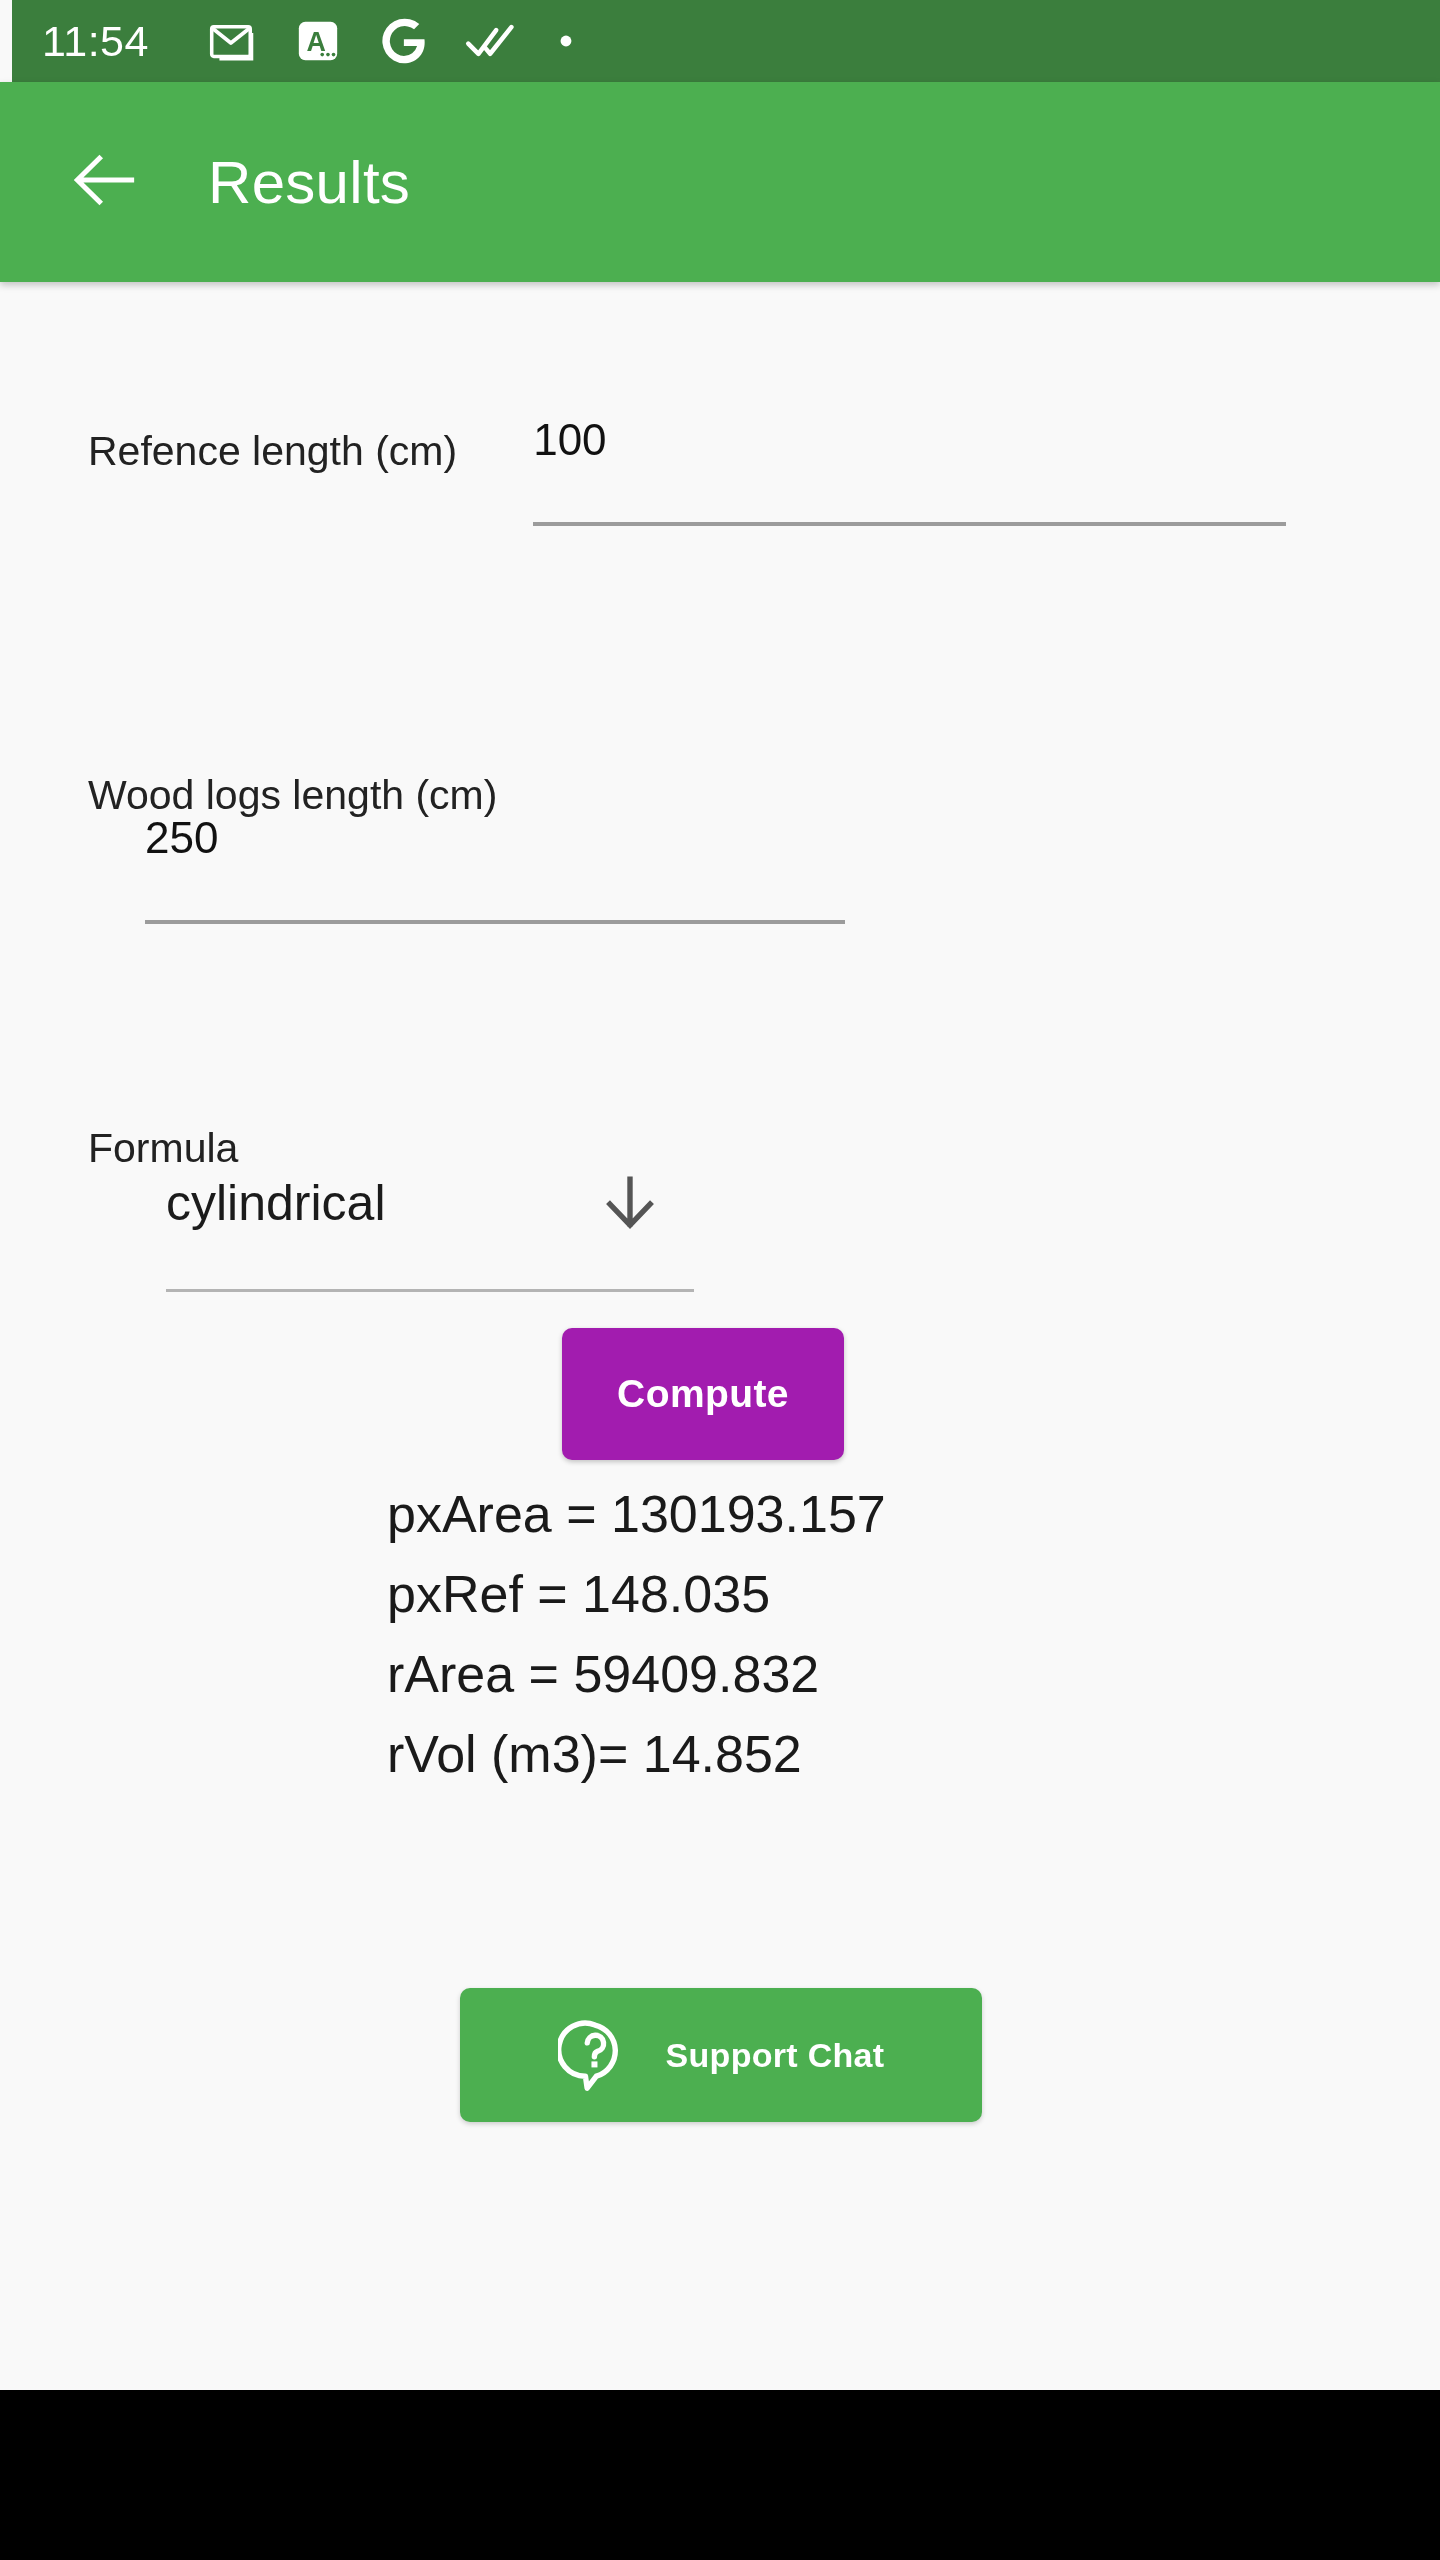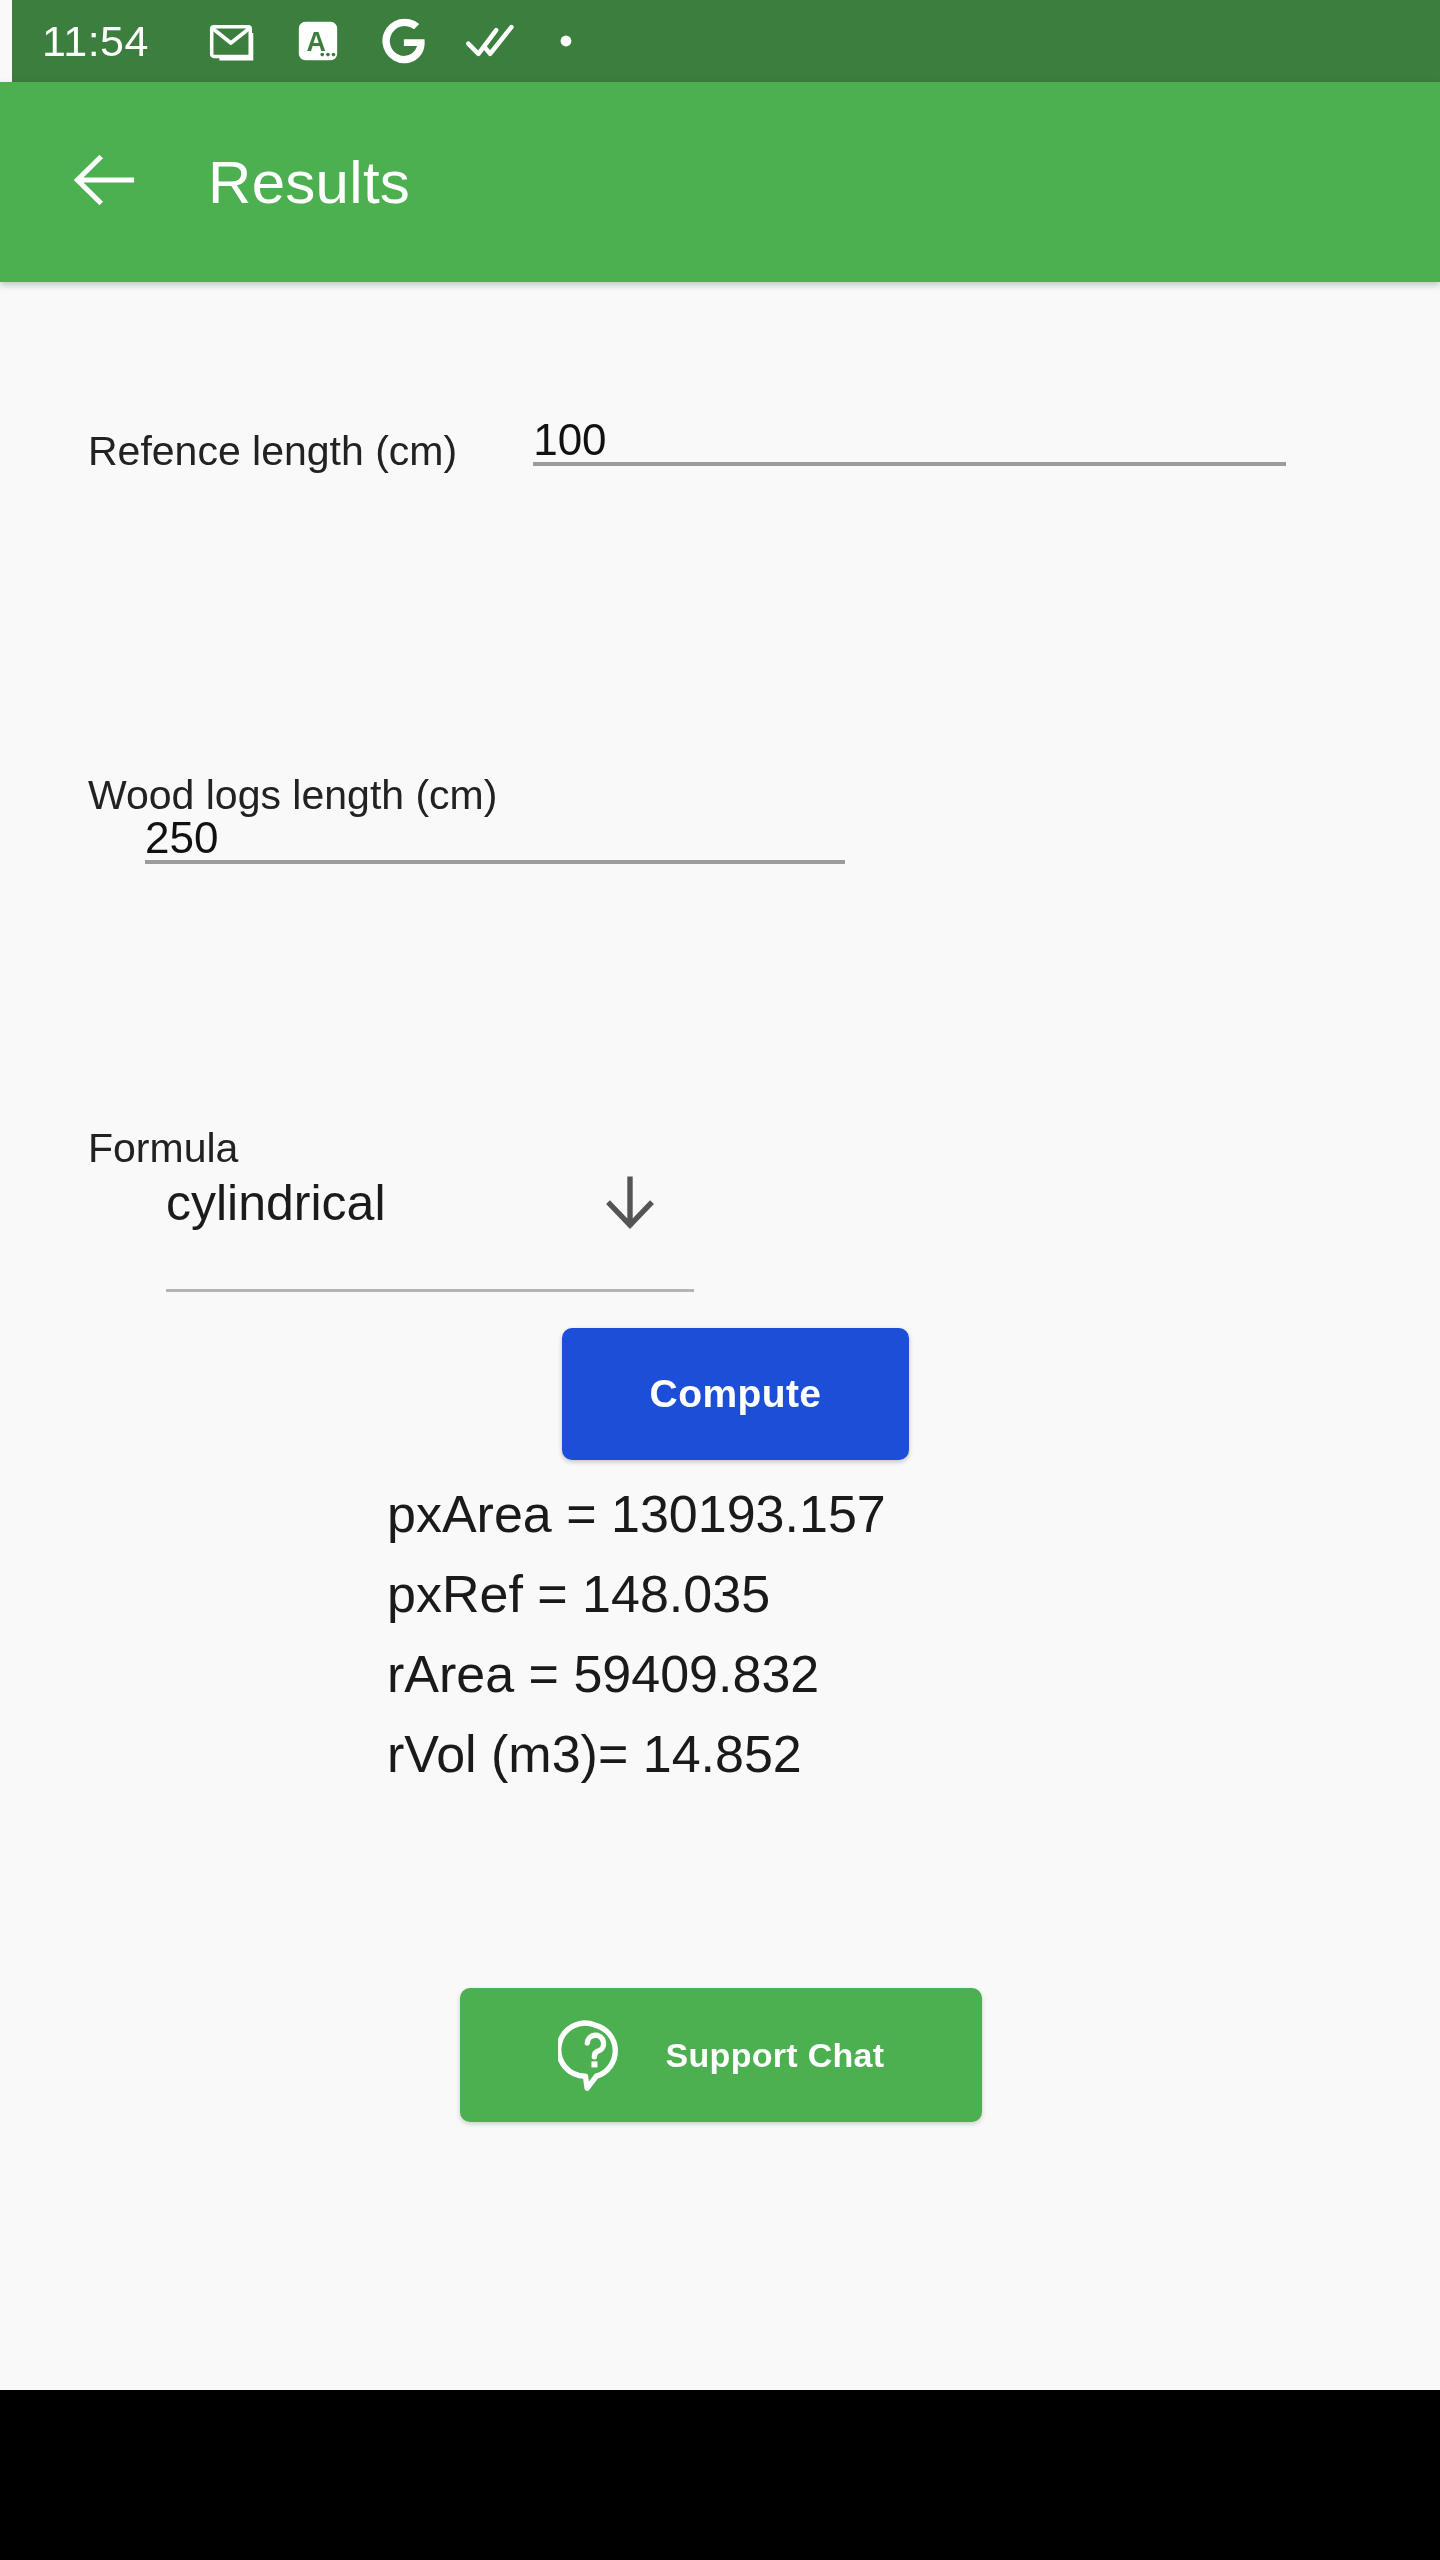--- a/index.html
+++ b/index.html
@@ -51,21 +51,21 @@
 
   .field-row { position:absolute; display:flex; align-items:flex-start; }
 
   .field-label {
     font-size:41px; color:#222222; line-height:1; white-space:nowrap;
   }
   .field-input-wrap {
     display:flex; flex-direction:column; justify-content:flex-start;
   }
   .field-value {
-    font-size:44px; color:#111111; line-height:1; 
+    font-size:44px; color:#111111; line-height:1; padding-bottom:60px;
     white-space:nowrap;
   }
   .field-underline { height:4px; background:#9C9C9C; }
 
   
   #row-reference { top:136px; left:88px; }
   #row-reference .field-label { margin-top:13px; }
   #row-reference .field-input-wrap { margin-left:76px; width:753px; }
 
   
@@ -85,22 +85,22 @@
     padding-bottom:52px;
     gap:24px;
   }
   #formula-value { font-size:50px; color:#1b1b1b; line-height:1; }
   #formula-arrow { margin-right:30px; display:flex; align-items:center; }
   #formula-underline { height:3px; background:#B4B4B4; }
 
   
   #compute-button {
     position:absolute; top:1046px; left:562px;
-    width:347px; height:132px;
-    background:#1d4ed8; border:none; border-radius:10px;
+    width:282px; height:132px;
+    background:#a21caf; border:none; border-radius:10px;
     color:#ffffff; font-size:39px; font-weight:bold;
     font-family:"Liberation Sans", sans-serif;
     letter-spacing:0.4px; cursor:pointer;
     box-shadow:0 2px 5px rgba(0,0,0,0.22);
     display:flex; align-items:center; justify-content:center;
   }
 
   
   #results-block {
     position:absolute; top:1192px; left:387px;

